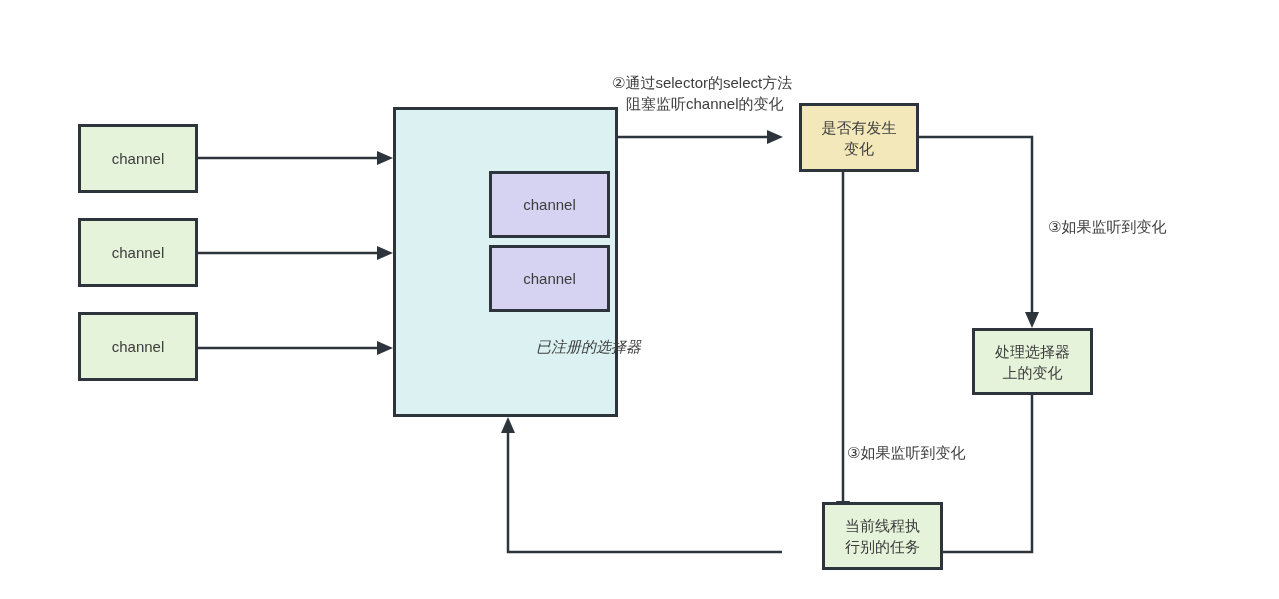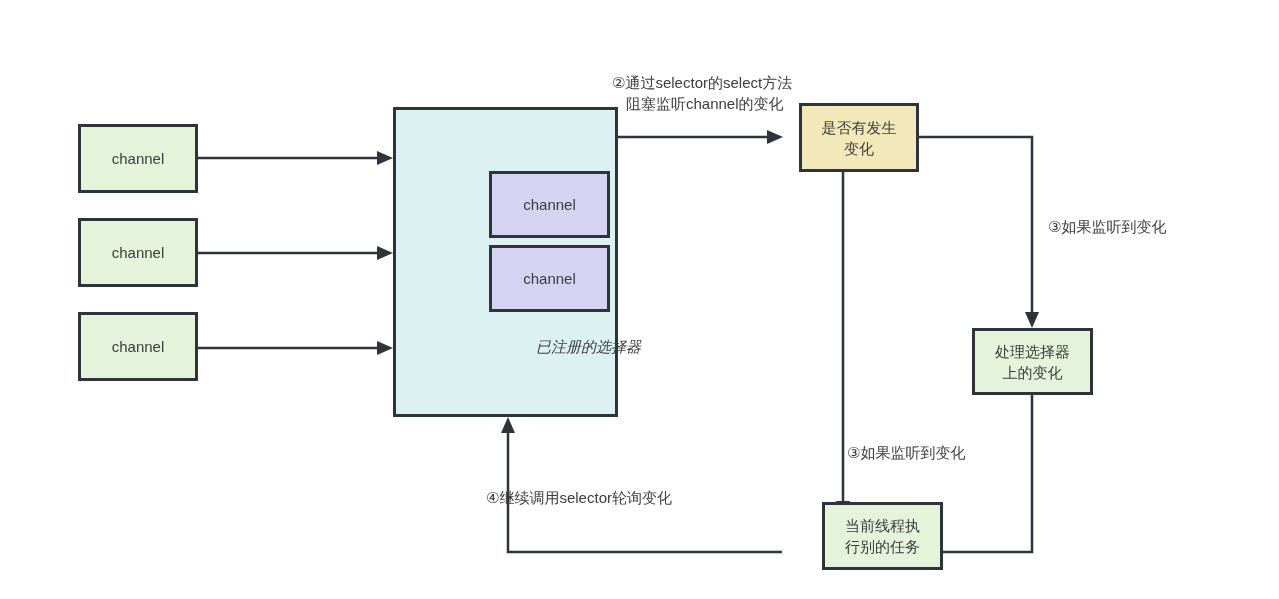--- a/index.html
+++ b/index.html
@@ -131,15 +131,14 @@
 
   <div class="label" style="left:612px; top:72px;">
     <div>②通过selector的select方法</div>
     <div class="step2-line2">阻塞监听channel的变化</div>
   </div>
 
   <div class="label" style="left:1048px; top:216px;">③如果监听到变化</div>
 
   <div class="label" style="left:847px; top:442px;">③如果监听到变化</div>
 
-  <div class="label" style="left:486px; top:487px;">④继续调用selector轮询变化</div>
 
 </div>
 
 </body></html>

